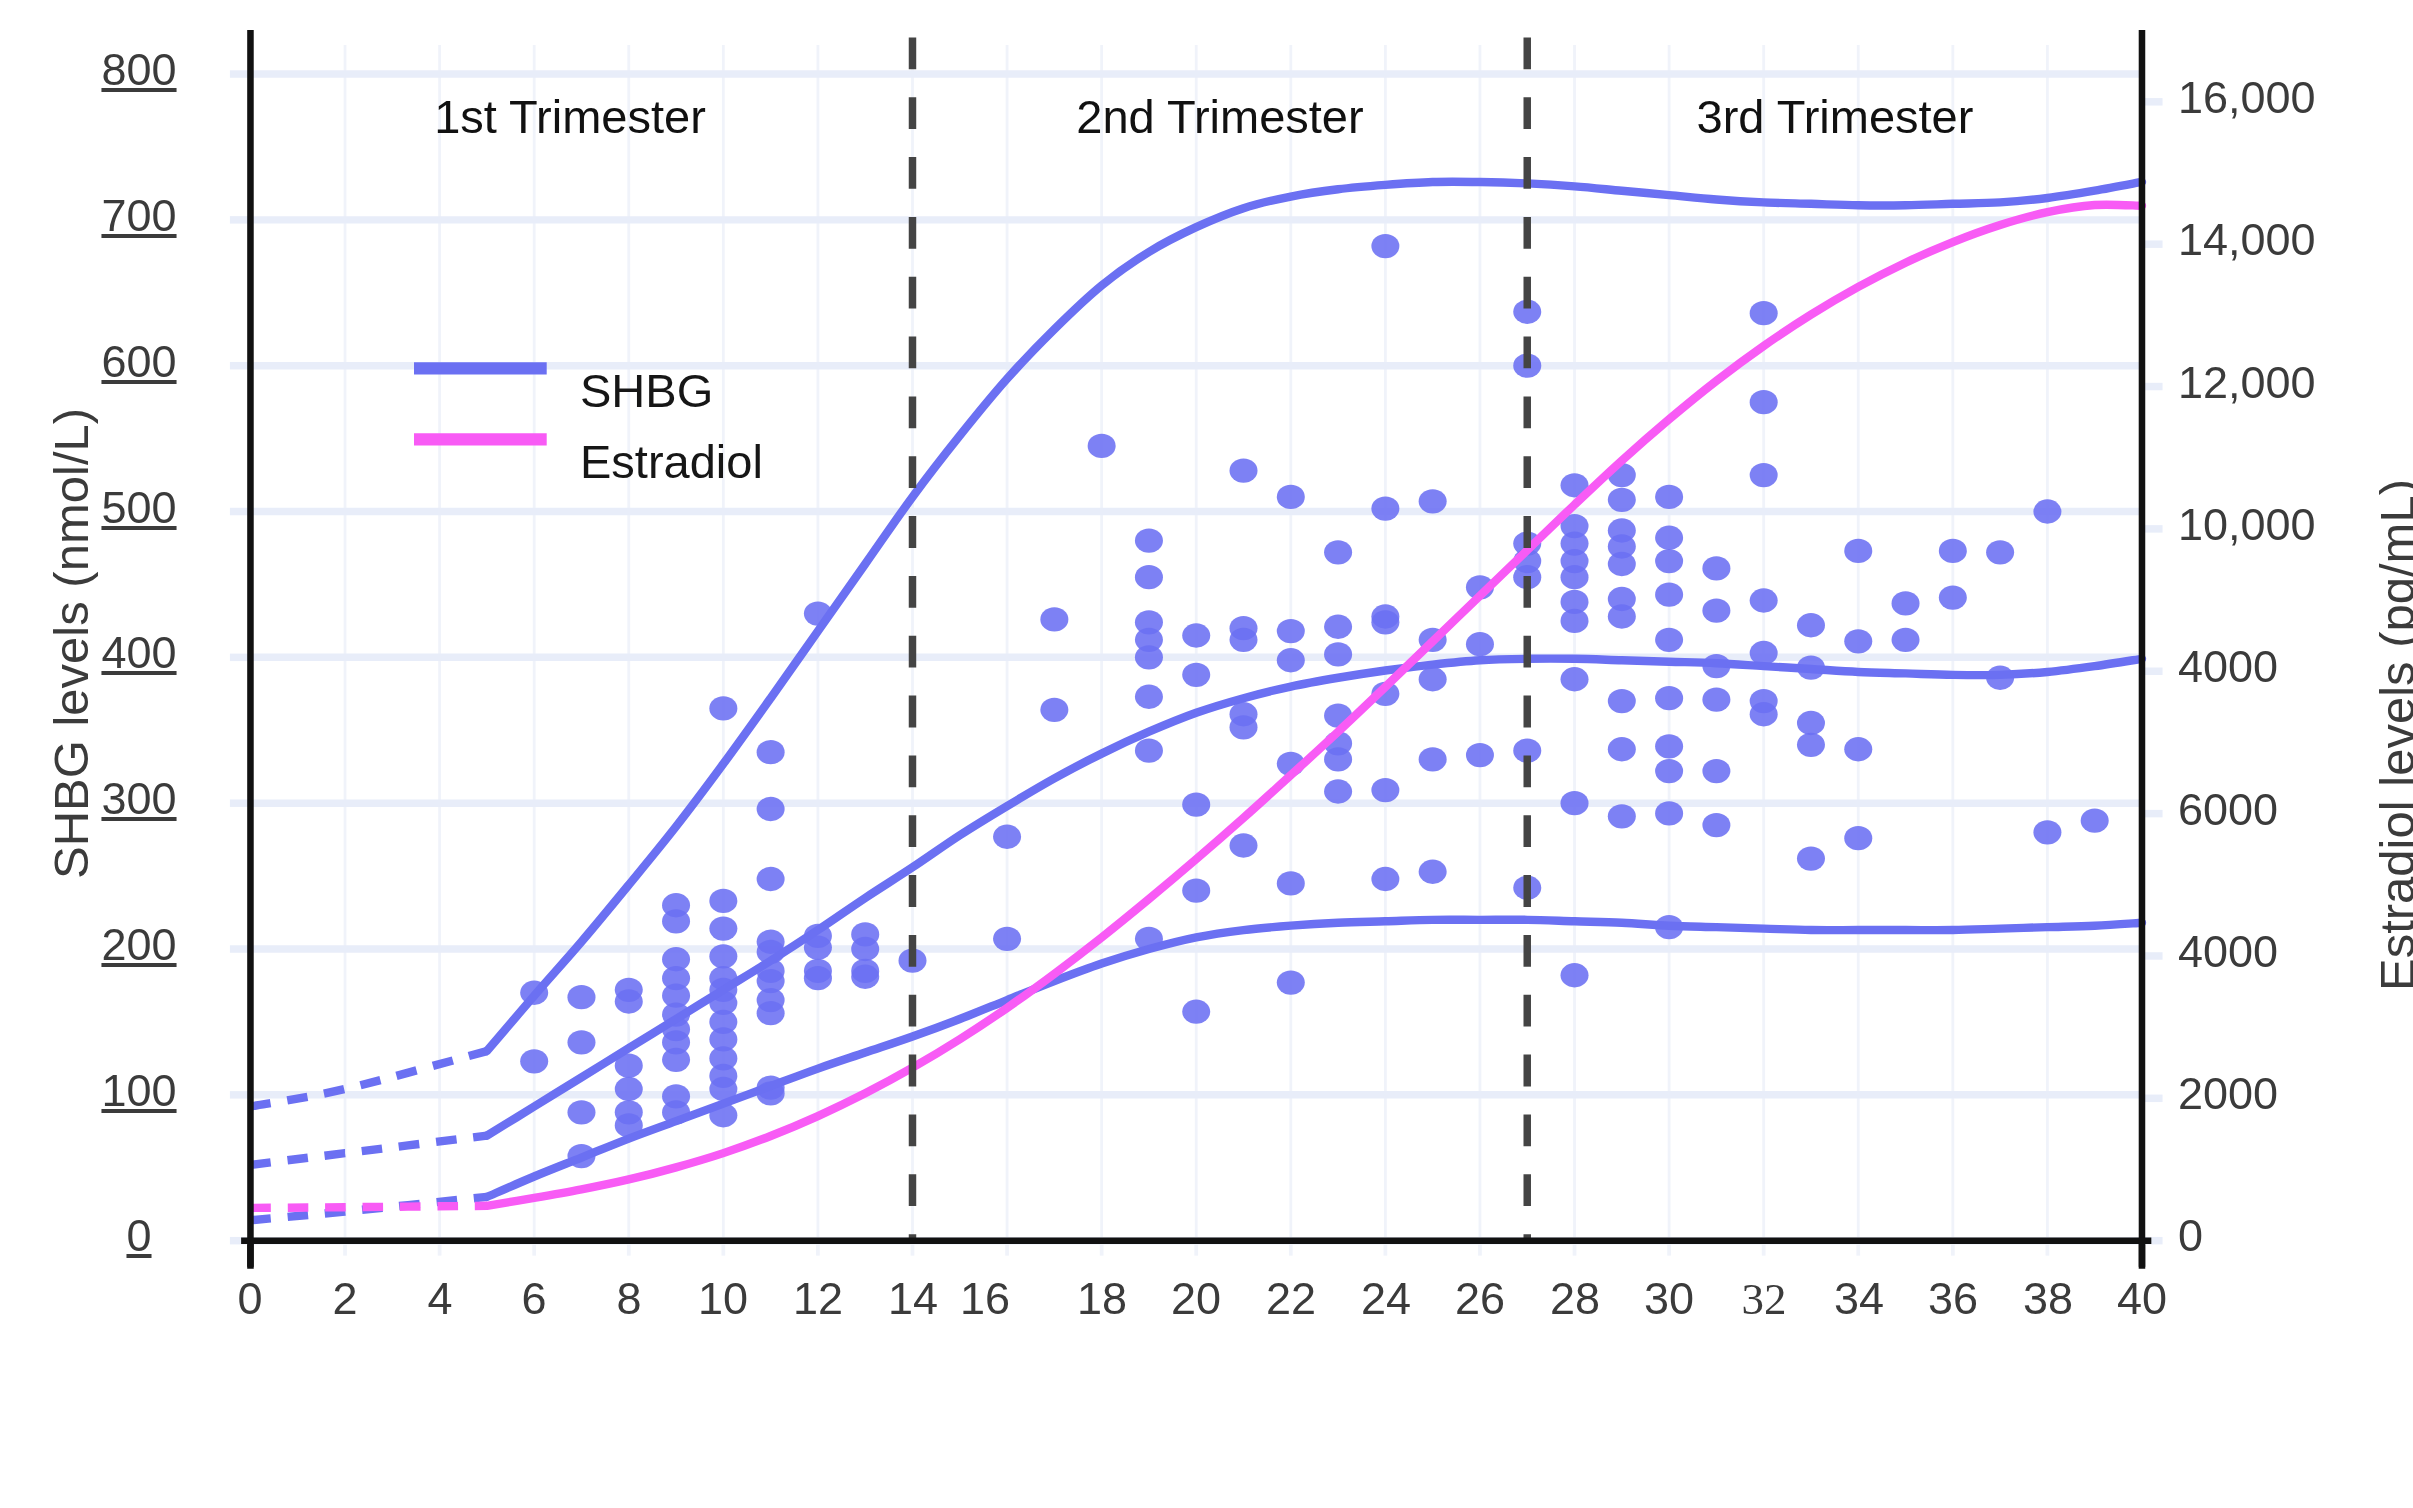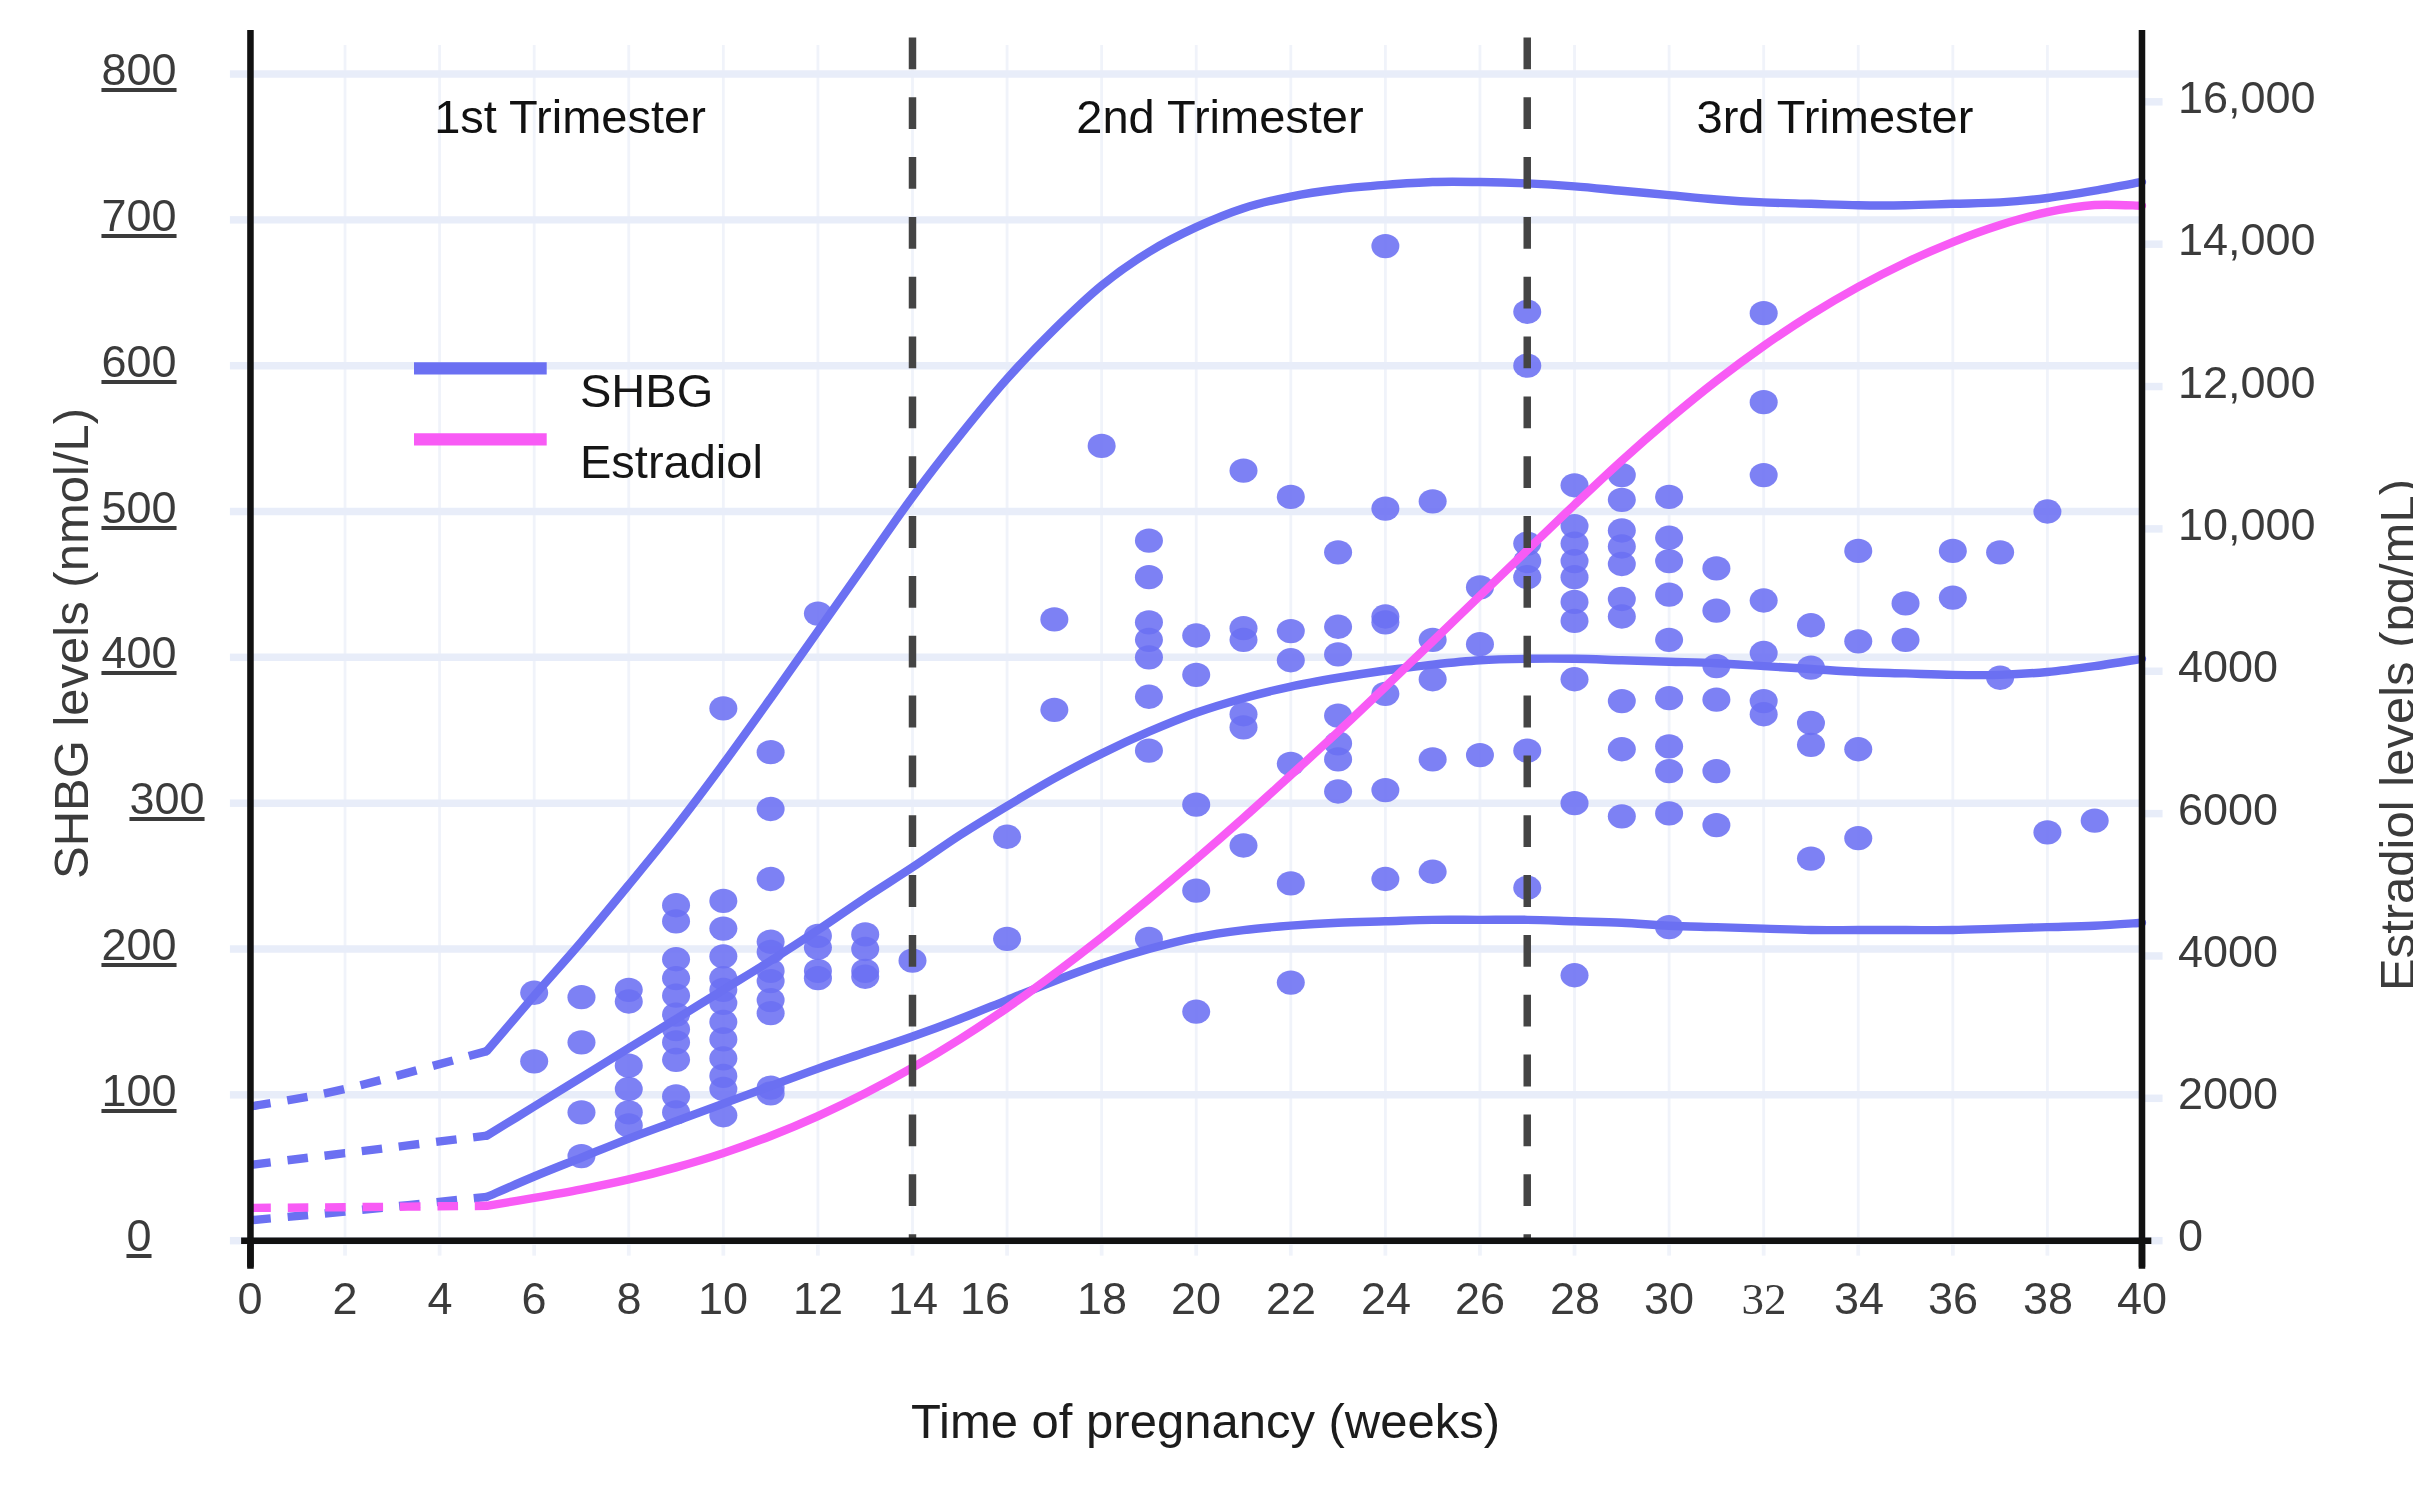--- a/index.html
+++ b/index.html
@@ -352,27 +352,26 @@
         <line x1="258" y1="1327" x2="2302" y2="1327" stroke="#111111" stroke-width="7"></line>
       </g>
     <g id="legend-swatches">
         <line x1="443" y1="394" x2="585" y2="394" stroke="#6B70F2" stroke-width="13" stroke-linecap="butt"></line>
         <line x1="443" y1="470" x2="585" y2="470" stroke="#F85BF5" stroke-width="13" stroke-linecap="butt"></line>
       </g>
   </svg>
 
   <div class="axis-title" id="y-left-title" style="transform: translate(43px, 879px) rotate(-90deg);">SHBG levels (nmol/L)</div>
   <div class="axis-title" id="y-right-title" style="transform: translate(2369px, 991px) rotate(-90deg);">Estradiol levels (pg/mL)</div>
-  <div class="axis-title" id="x-title" style="left: 869px; top: 1393px; width: 673px; text-align: center;">Time of pregnancy (weeks)</div>
 
   <div id="tick-labels-left">
       <div class="tick-label tick-left" style="left: 56px; top: 1210px; width: 166px;">0</div>
       <div class="tick-label tick-left" style="left: 56px; top: 1065px; width: 166px;">100</div>
       <div class="tick-label tick-left" style="left: 56px; top: 919px; width: 166px;">200</div>
-      <div class="tick-label tick-left" style="left: 56px; top: 773px; width: 166px; padding-left: 28px;">300</div>
+      <div class="tick-label tick-left" style="left: 56px; top: 773px; width: 166px;">300</div>
       <div class="tick-label tick-left" style="left: 56px; top: 627px; width: 166px;">400</div>
       <div class="tick-label tick-left" style="left: 56px; top: 482px; width: 166px;">500</div>
       <div class="tick-label tick-left" style="left: 56px; top: 336px; width: 166px;">600</div>
       <div class="tick-label tick-left" style="left: 56px; top: 190px; width: 166px;">700</div>
       <div class="tick-label tick-left" style="left: 56px; top: 44px; width: 166px;">800</div>
     </div>
   <div id="tick-labels-right">
       <div class="tick-label tick-right" style="left: 2178px; top: 1210px; width: 234px;">0</div>
       <div class="tick-label tick-right" style="left: 2178px; top: 1068px; width: 234px;">2000</div>
       <div class="tick-label tick-right" style="left: 2178px; top: 926px; width: 234px;">4000</div>

